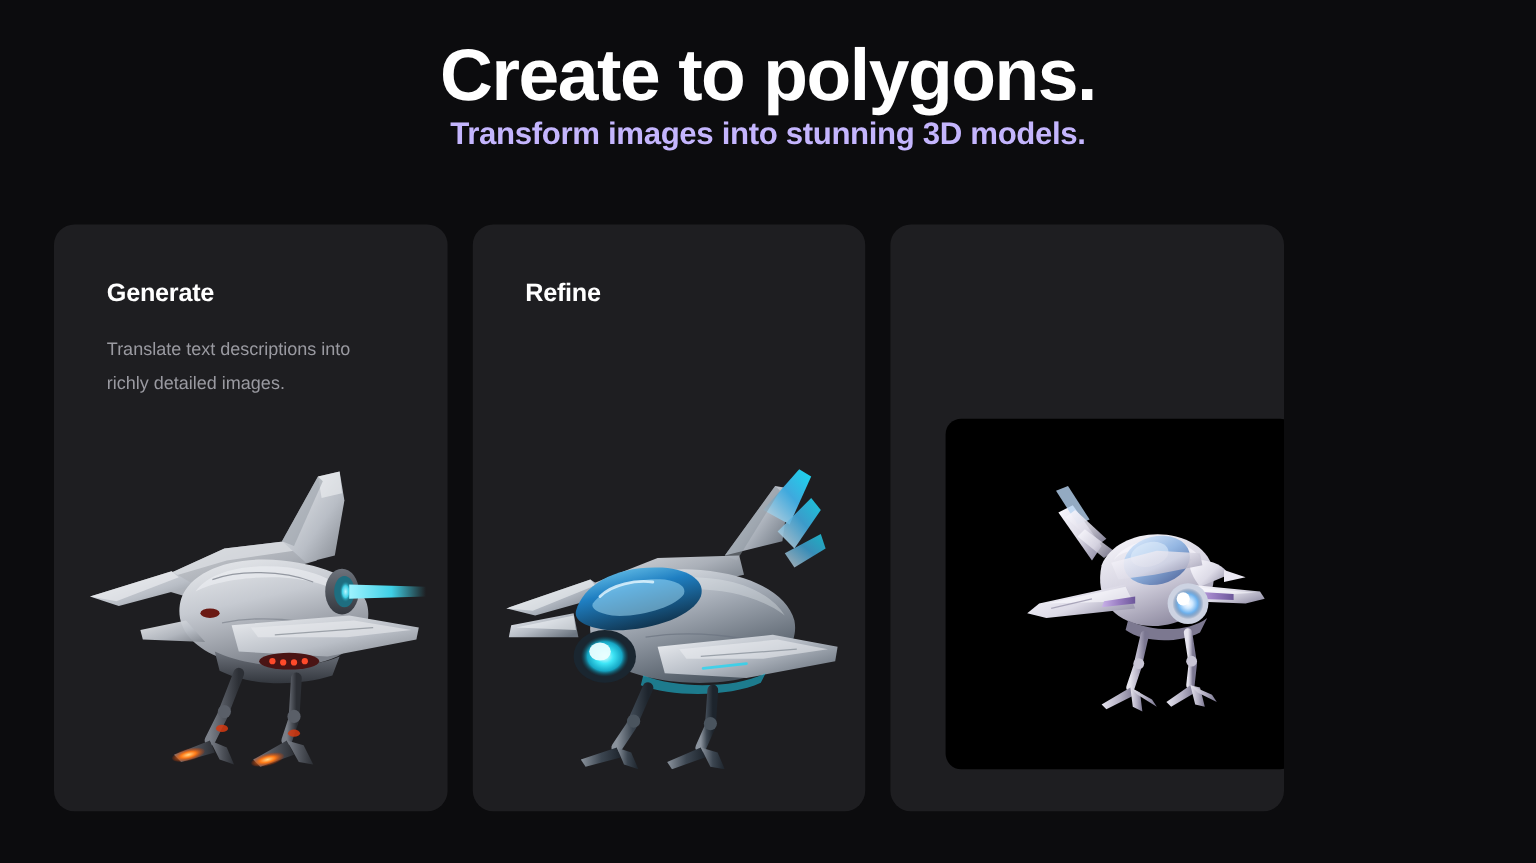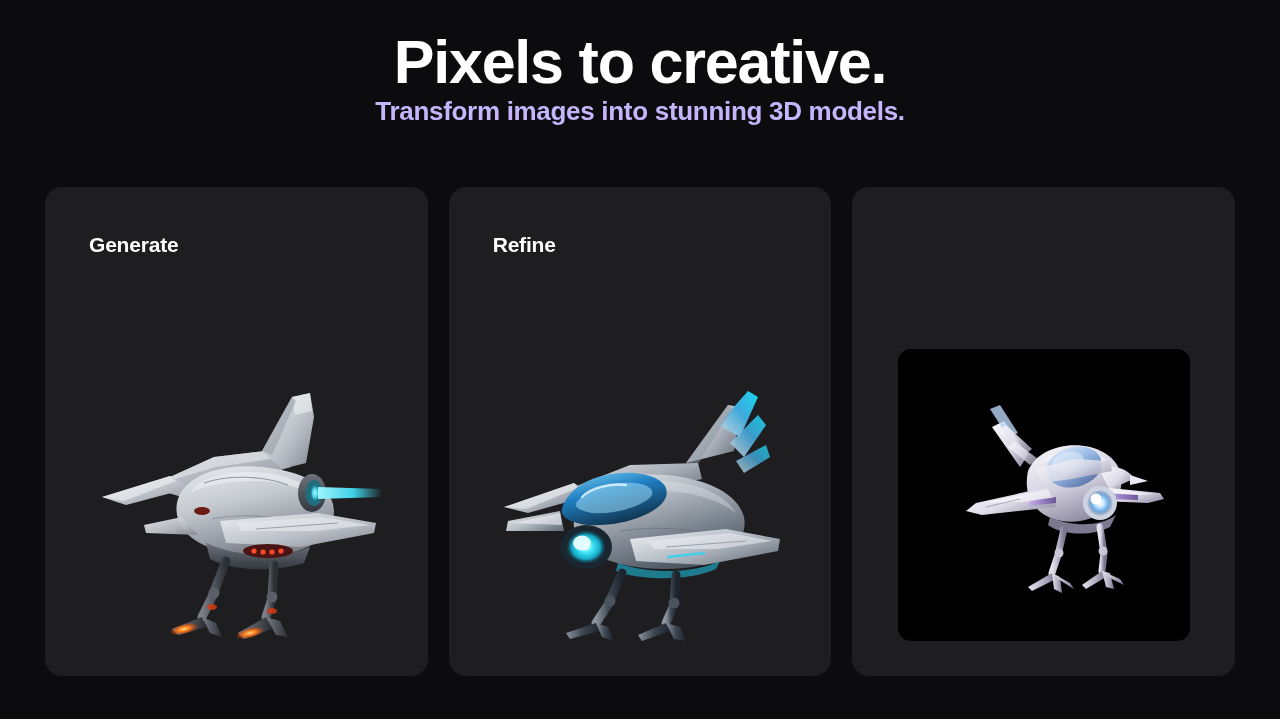--- a/index.html
+++ b/index.html
@@ -27,21 +27,21 @@
     font-size:26px;
     font-weight:bold;
     color:#c4b5fd;
     letter-spacing:-0.3px;
   }
 
   
   .cards {
     position:absolute;
     left:45px; top:187px;
-    width:1190px; height:489px;
+    width:1025px; height:489px;
     display:flex;
     gap:21px;
   }
   .card {
     flex:1 1 0;
     background:#1e1e21;
     border-radius:17px;
     padding:46px 44px 0 44px;
     position:relative;
     overflow:hidden;
@@ -85,28 +85,29 @@
     justify-content:center;
     overflow:hidden;
   }
 </style>
 </head>
 <body>
 
 <div class="page">
 
   <div class="hero">
-    <h1 class="hero-title">Pixels to creative.</h1>
+    <h1 class="hero-title">Create to polygons.</h1>
     <p class="hero-sub">Transform images into stunning 3D models.</p>
   </div>
 
   <div class="cards">
 
     <div class="card">
       <div class="card-title">Generate</div>
+      <div class="card-desc">Translate text descriptions into richly detailed images.</div>
       <div class="media">
         <svg width="300" height="270" viewBox="0 0 300 270">
           <defs>
             <linearGradient id="g1body" x1="0" y1="0" x2="0.4" y2="1">
               <stop offset="0" stop-color="#e9ebee"></stop>
               <stop offset="0.45" stop-color="#c6cad1"></stop>
               <stop offset="1" stop-color="#7d828b"></stop>
             </linearGradient>
             <linearGradient id="g1wing" x1="0" y1="0" x2="1" y2="1">
               <stop offset="0" stop-color="#eceef1"></stop>

